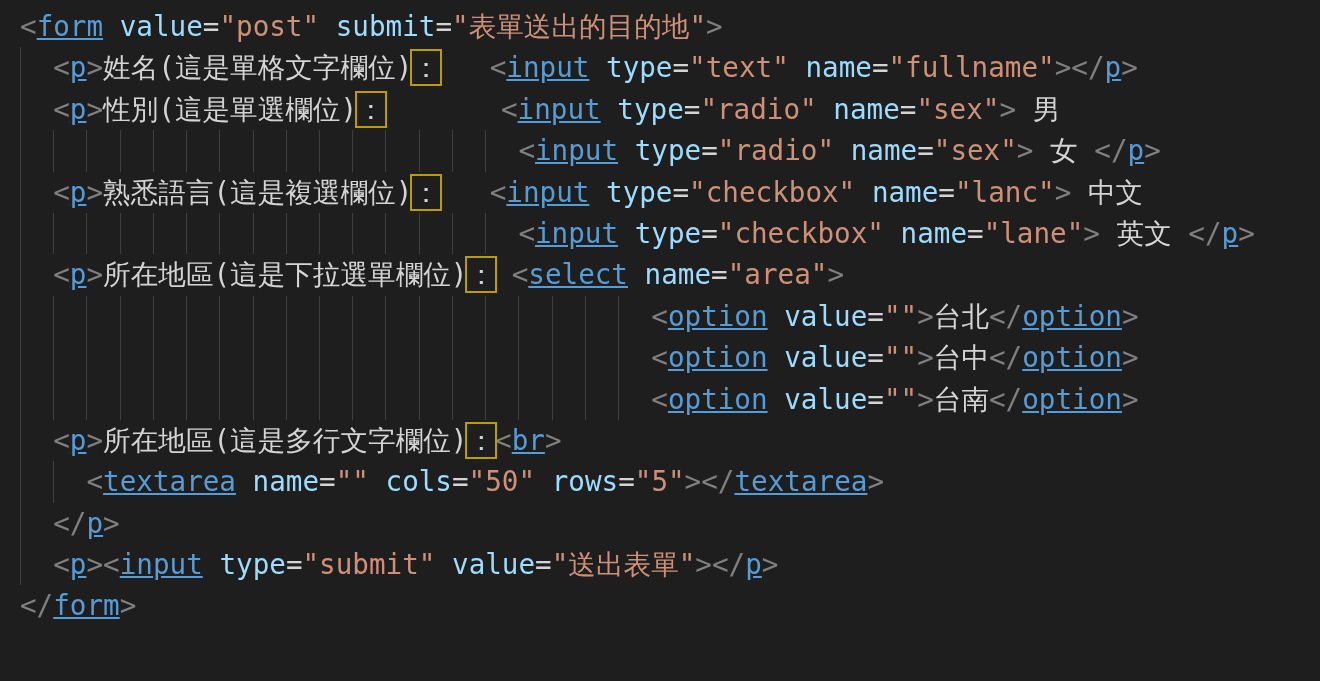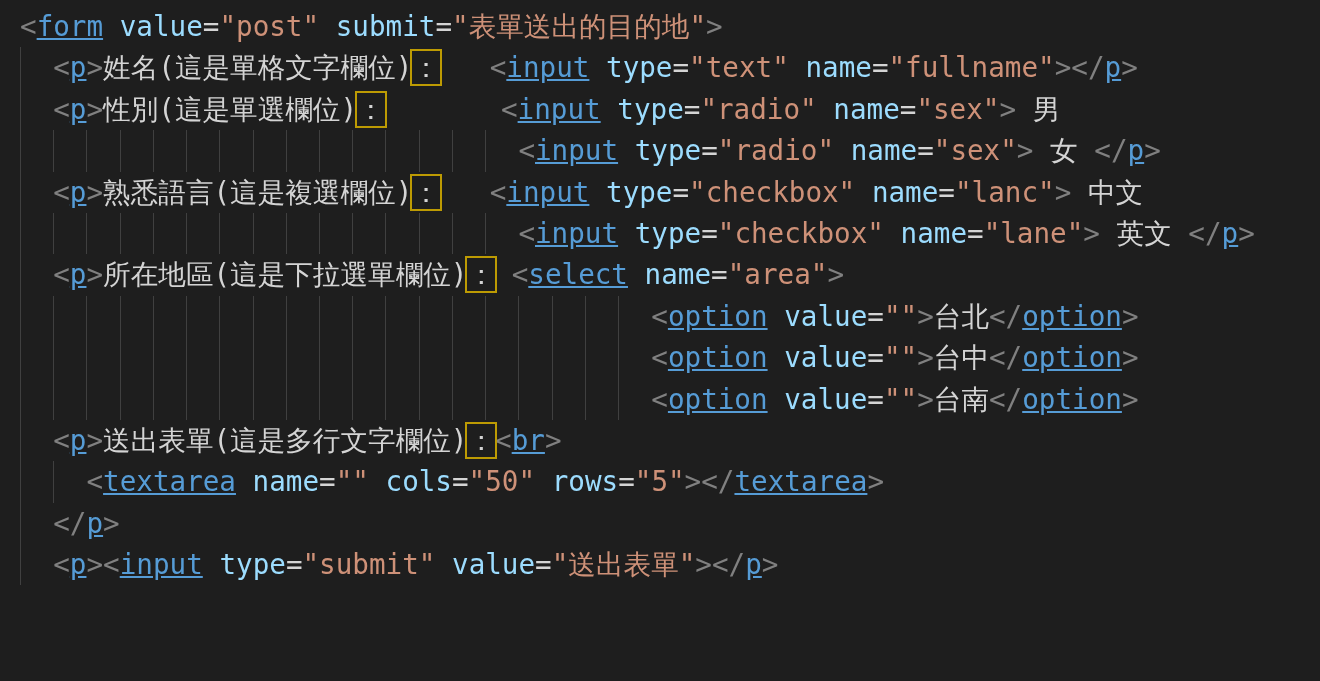--- a/index.html
+++ b/index.html
@@ -61,17 +61,18 @@
     <div class="line"><span class="tk-p">&lt;</span><span class="tk-t">form</span><span class="tk-w"> </span><span class="tk-a">value</span><span class="tk-o">=</span><span class="tk-s">"post"</span><span class="tk-w"> </span><span class="tk-a">submit</span><span class="tk-o">=</span><span class="tk-s">"表單送出的目的地"</span><span class="tk-p">&gt;</span></div>
     <div class="line"><span class="indent" style="width: 2ch;"></span><span class="tk-p">&lt;</span><span class="tk-t">p</span><span class="tk-p">&gt;</span><span class="tk-x">姓名(這是單格文字欄位)</span><span class="tk-u">：</span><span class="tk-w">   </span><span class="tk-p">&lt;</span><span class="tk-t">input</span><span class="tk-w"> </span><span class="tk-a">type</span><span class="tk-o">=</span><span class="tk-s">"text"</span><span class="tk-w"> </span><span class="tk-a">name</span><span class="tk-o">=</span><span class="tk-s">"fullname"</span><span class="tk-p">&gt;</span><span class="tk-p">&lt;/</span><span class="tk-t">p</span><span class="tk-p">&gt;</span></div>
     <div class="line"><span class="indent" style="width: 2ch;"></span><span class="tk-p">&lt;</span><span class="tk-t">p</span><span class="tk-p">&gt;</span><span class="tk-x">性別(這是單選欄位)</span><span class="tk-u">：</span><span class="tk-w">       </span><span class="tk-p">&lt;</span><span class="tk-t">input</span><span class="tk-w"> </span><span class="tk-a">type</span><span class="tk-o">=</span><span class="tk-s">"radio"</span><span class="tk-w"> </span><span class="tk-a">name</span><span class="tk-o">=</span><span class="tk-s">"sex"</span><span class="tk-p">&gt;</span><span class="tk-x"> 男</span></div>
     <div class="line"><span class="indent" style="width: 30ch;"></span><span class="tk-p">&lt;</span><span class="tk-t">input</span><span class="tk-w"> </span><span class="tk-a">type</span><span class="tk-o">=</span><span class="tk-s">"radio"</span><span class="tk-w"> </span><span class="tk-a">name</span><span class="tk-o">=</span><span class="tk-s">"sex"</span><span class="tk-p">&gt;</span><span class="tk-x"> 女 </span><span class="tk-p">&lt;/</span><span class="tk-t">p</span><span class="tk-p">&gt;</span></div>
     <div class="line"><span class="indent" style="width: 2ch;"></span><span class="tk-p">&lt;</span><span class="tk-t">p</span><span class="tk-p">&gt;</span><span class="tk-x">熟悉語言(這是複選欄位)</span><span class="tk-u">：</span><span class="tk-w">   </span><span class="tk-p">&lt;</span><span class="tk-t">input</span><span class="tk-w"> </span><span class="tk-a">type</span><span class="tk-o">=</span><span class="tk-s">"checkbox"</span><span class="tk-w"> </span><span class="tk-a">name</span><span class="tk-o">=</span><span class="tk-s">"lanc"</span><span class="tk-p">&gt;</span><span class="tk-x"> 中文</span></div>
     <div class="line"><span class="indent" style="width: 30ch;"></span><span class="tk-p">&lt;</span><span class="tk-t">input</span><span class="tk-w"> </span><span class="tk-a">type</span><span class="tk-o">=</span><span class="tk-s">"checkbox"</span><span class="tk-w"> </span><span class="tk-a">name</span><span class="tk-o">=</span><span class="tk-s">"lane"</span><span class="tk-p">&gt;</span><span class="tk-x"> 英文 </span><span class="tk-p">&lt;/</span><span class="tk-t">p</span><span class="tk-p">&gt;</span></div>
     <div class="line"><span class="indent" style="width: 2ch;"></span><span class="tk-p">&lt;</span><span class="tk-t">p</span><span class="tk-p">&gt;</span><span class="tk-x">所在地區(這是下拉選單欄位)</span><span class="tk-u">：</span><span class="tk-w"> </span><span class="tk-p">&lt;</span><span class="tk-t">select</span><span class="tk-w"> </span><span class="tk-a">name</span><span class="tk-o">=</span><span class="tk-s">"area"</span><span class="tk-p">&gt;</span></div>
     <div class="line"><span class="indent" style="width: 38ch;"></span><span class="tk-p">&lt;</span><span class="tk-t">option</span><span class="tk-w"> </span><span class="tk-a">value</span><span class="tk-o">=</span><span class="tk-s">""</span><span class="tk-p">&gt;</span><span class="tk-x">台北</span><span class="tk-p">&lt;/</span><span class="tk-t">option</span><span class="tk-p">&gt;</span></div>
     <div class="line"><span class="indent" style="width: 38ch;"></span><span class="tk-p">&lt;</span><span class="tk-t">option</span><span class="tk-w"> </span><span class="tk-a">value</span><span class="tk-o">=</span><span class="tk-s">""</span><span class="tk-p">&gt;</span><span class="tk-x">台中</span><span class="tk-p">&lt;/</span><span class="tk-t">option</span><span class="tk-p">&gt;</span></div>
     <div class="line"><span class="indent" style="width: 38ch;"></span><span class="tk-p">&lt;</span><span class="tk-t">option</span><span class="tk-w"> </span><span class="tk-a">value</span><span class="tk-o">=</span><span class="tk-s">""</span><span class="tk-p">&gt;</span><span class="tk-x">台南</span><span class="tk-p">&lt;/</span><span class="tk-t">option</span><span class="tk-p">&gt;</span></div>
-    <div class="line"><span class="indent" style="width: 2ch;"></span><span class="tk-p">&lt;</span><span class="tk-t">p</span><span class="tk-p">&gt;</span><span class="tk-x">送出表單(這是多行文字欄位)</span><span class="tk-u">：</span><span class="tk-p">&lt;</span><span class="tk-t">br</span><span class="tk-p">&gt;</span></div>
+    <div class="line"><span class="indent" style="width: 2ch;"></span><span class="tk-p">&lt;</span><span class="tk-t">p</span><span class="tk-p">&gt;</span><span class="tk-x">所在地區(這是多行文字欄位)</span><span class="tk-u">：</span><span class="tk-p">&lt;</span><span class="tk-t">br</span><span class="tk-p">&gt;</span></div>
     <div class="line"><span class="indent" style="width: 4ch;"></span><span class="tk-p">&lt;</span><span class="tk-t">textarea</span><span class="tk-w"> </span><span class="tk-a">name</span><span class="tk-o">=</span><span class="tk-s">""</span><span class="tk-w"> </span><span class="tk-a">cols</span><span class="tk-o">=</span><span class="tk-s">"50"</span><span class="tk-w"> </span><span class="tk-a">rows</span><span class="tk-o">=</span><span class="tk-s">"5"</span><span class="tk-p">&gt;</span><span class="tk-p">&lt;/</span><span class="tk-t">textarea</span><span class="tk-p">&gt;</span></div>
     <div class="line"><span class="indent" style="width: 2ch;"></span><span class="tk-p">&lt;/</span><span class="tk-t">p</span><span class="tk-p">&gt;</span></div>
     <div class="line"><span class="indent" style="width: 2ch;"></span><span class="tk-p">&lt;</span><span class="tk-t">p</span><span class="tk-p">&gt;</span><span class="tk-p">&lt;</span><span class="tk-t">input</span><span class="tk-w"> </span><span class="tk-a">type</span><span class="tk-o">=</span><span class="tk-s">"submit"</span><span class="tk-w"> </span><span class="tk-a">value</span><span class="tk-o">=</span><span class="tk-s">"送出表單"</span><span class="tk-p">&gt;</span><span class="tk-p">&lt;/</span><span class="tk-t">p</span><span class="tk-p">&gt;</span></div>
+    <div class="line"><span class="tk-p">&lt;/</span><span class="tk-t">form</span><span class="tk-p">&gt;</span></div>
   </div>
 
 </body></html>

